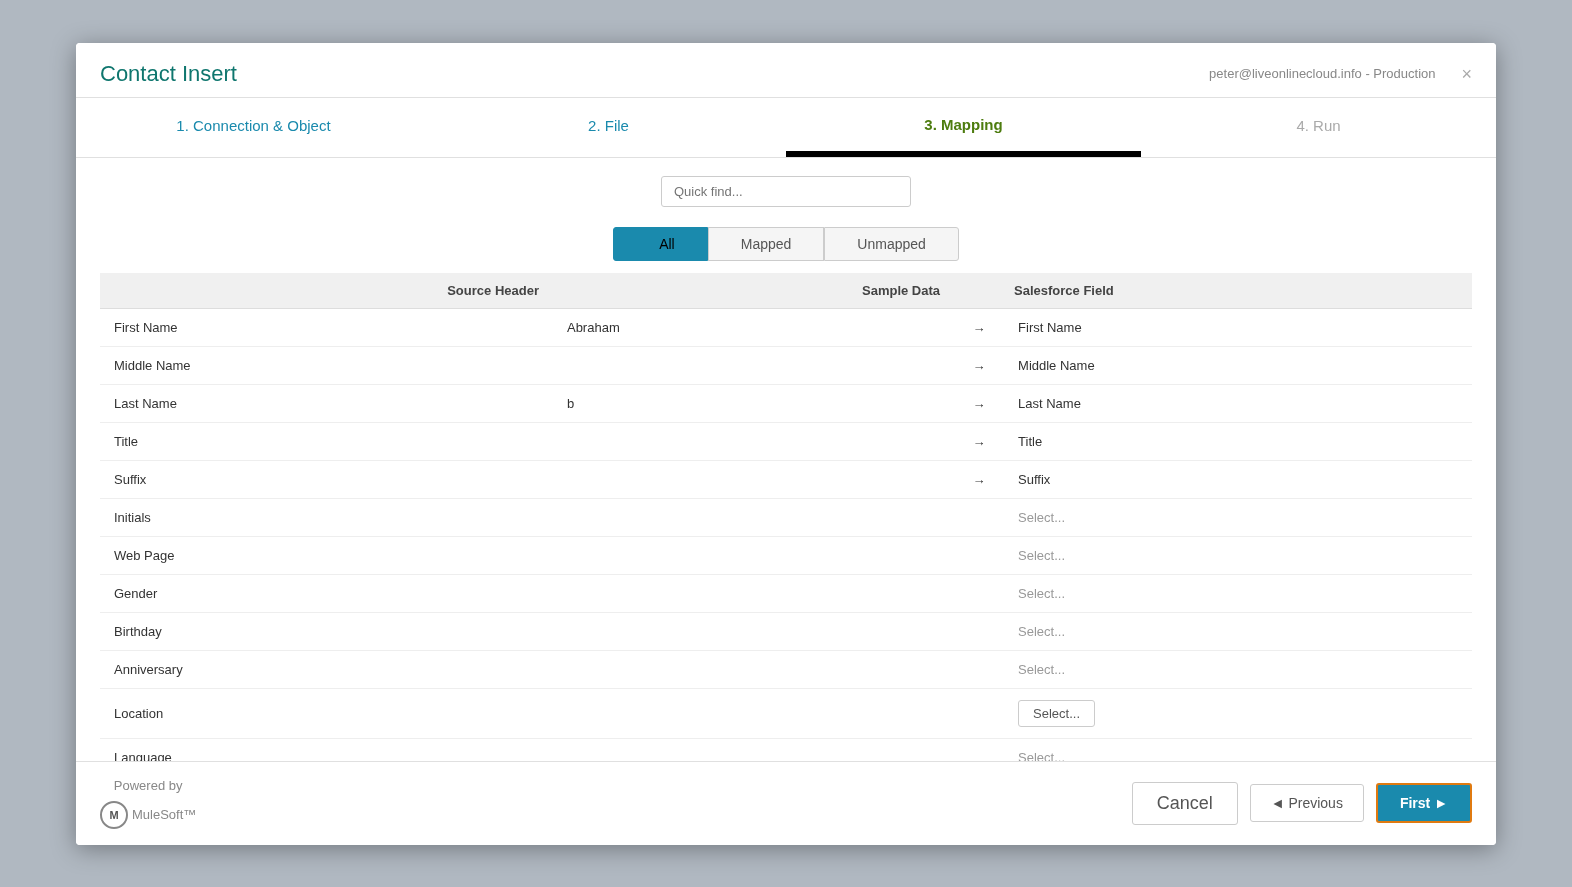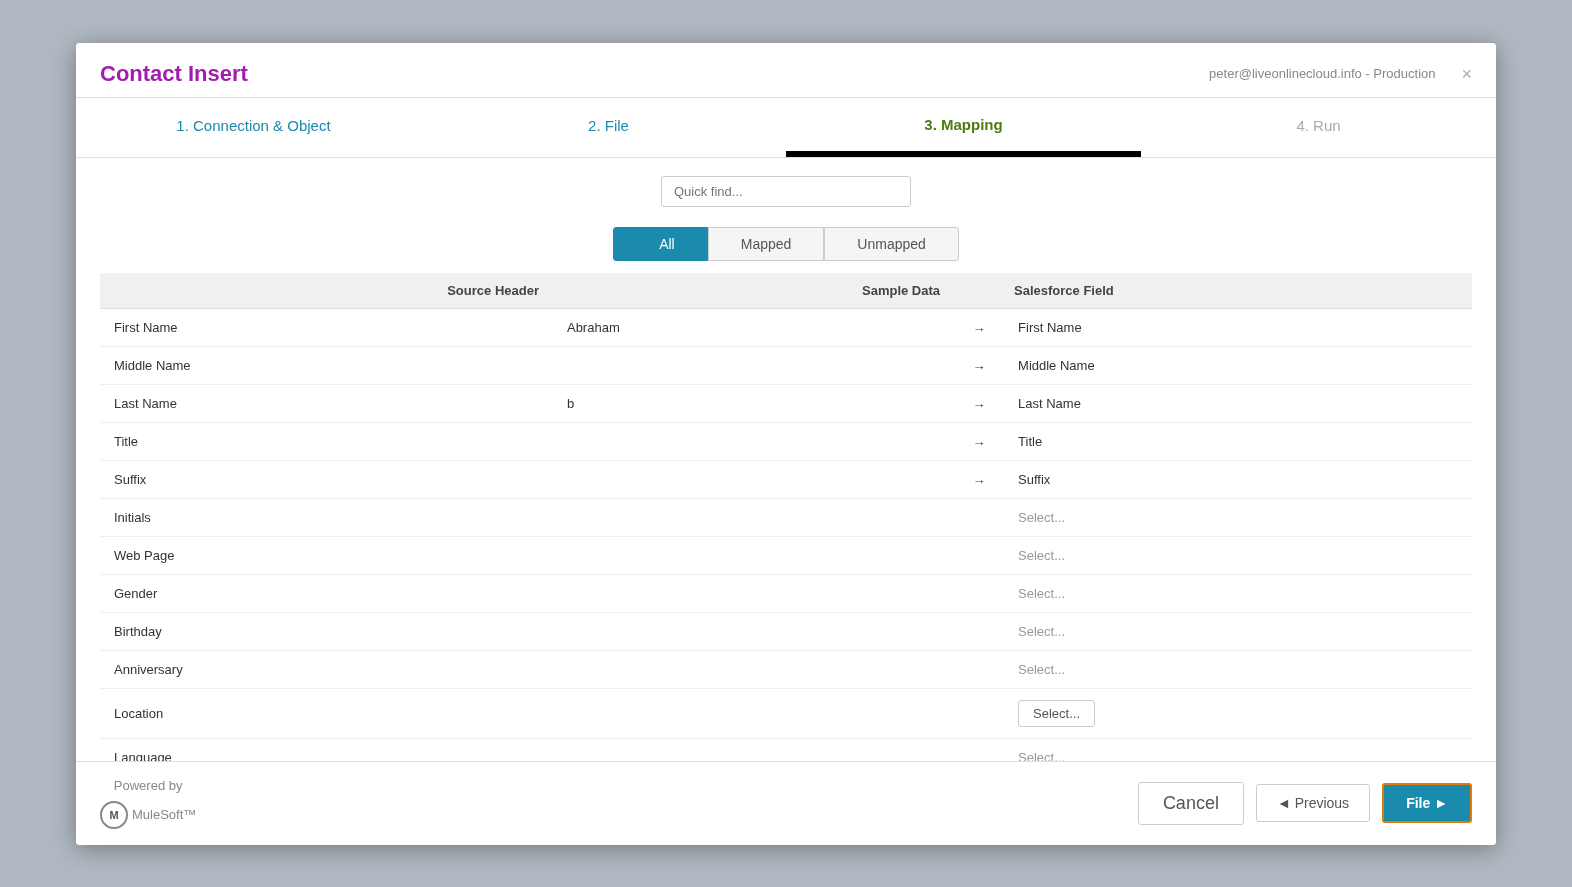--- a/index.html
+++ b/index.html
@@ -27,22 +27,22 @@
       display: flex;
       align-items: center;
       justify-content: space-between;
       padding: 18px 24px 10px 24px;
       background: #fff;
       border-bottom: 1px solid #e0e0e0;
     }
 
     .modal-title {
       font-size: 22px;
-      font-weight: 700;
-      color: #a21caf;
+      font-weight: 400;
+      color: #0f766e;
     }
 
     .modal-user {
       font-size: 13px;
       color: #888;
     }
 
     .modal-close {
       font-size: 18px;
       color: #aaa;
@@ -122,21 +122,21 @@
       font-size: 14px;
       border: 1px solid #ccc;
       background: #f5f5f5;
       color: #555;
       cursor: pointer;
       outline: none;
     }
 
     .filter-btn.active {
       background: #1a8aad;
-      color: #ffffff;
+      color: #000000;
       border-color: #1a8aad;
       padding-left: 45px;
     }
 
     .filter-btn:first-child { border-radius: 3px 0 0 3px; }
     .filter-btn:last-child { border-radius: 0 3px 3px 0; }
 
     .mapping-table {
       width: 100%;
       border-collapse: collapse;
@@ -421,17 +421,17 @@
       </div>
     </div>
     <div class="footer-right">
       <button class="btn-cancel">
         <span>Cancel</span>
       </button>
       <button class="btn-previous">
         <span>◄ Previous</span>
       </button>
       <button class="btn-next">
-        <span>File ►</span>
+        <span>First ►</span>
       </button>
     </div>
   </div>
 </div>
 
 </body></html>

